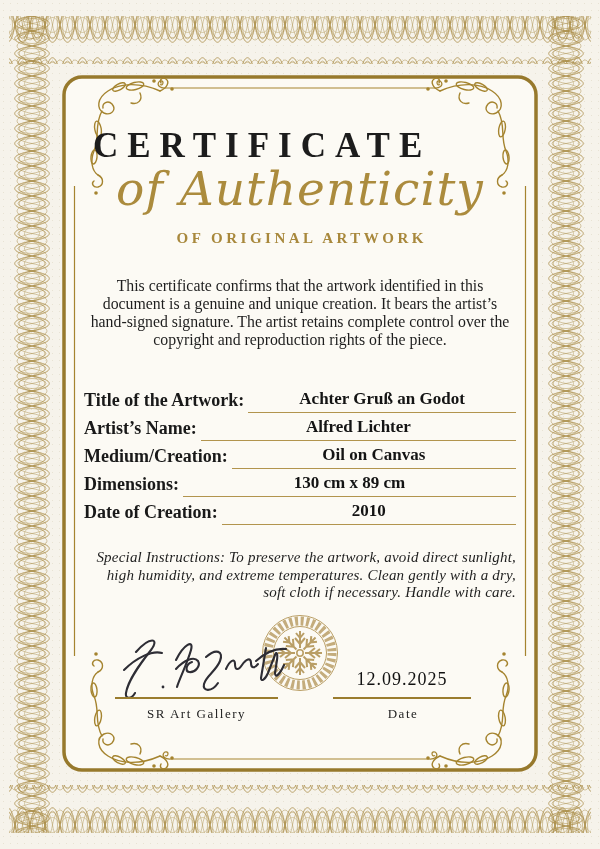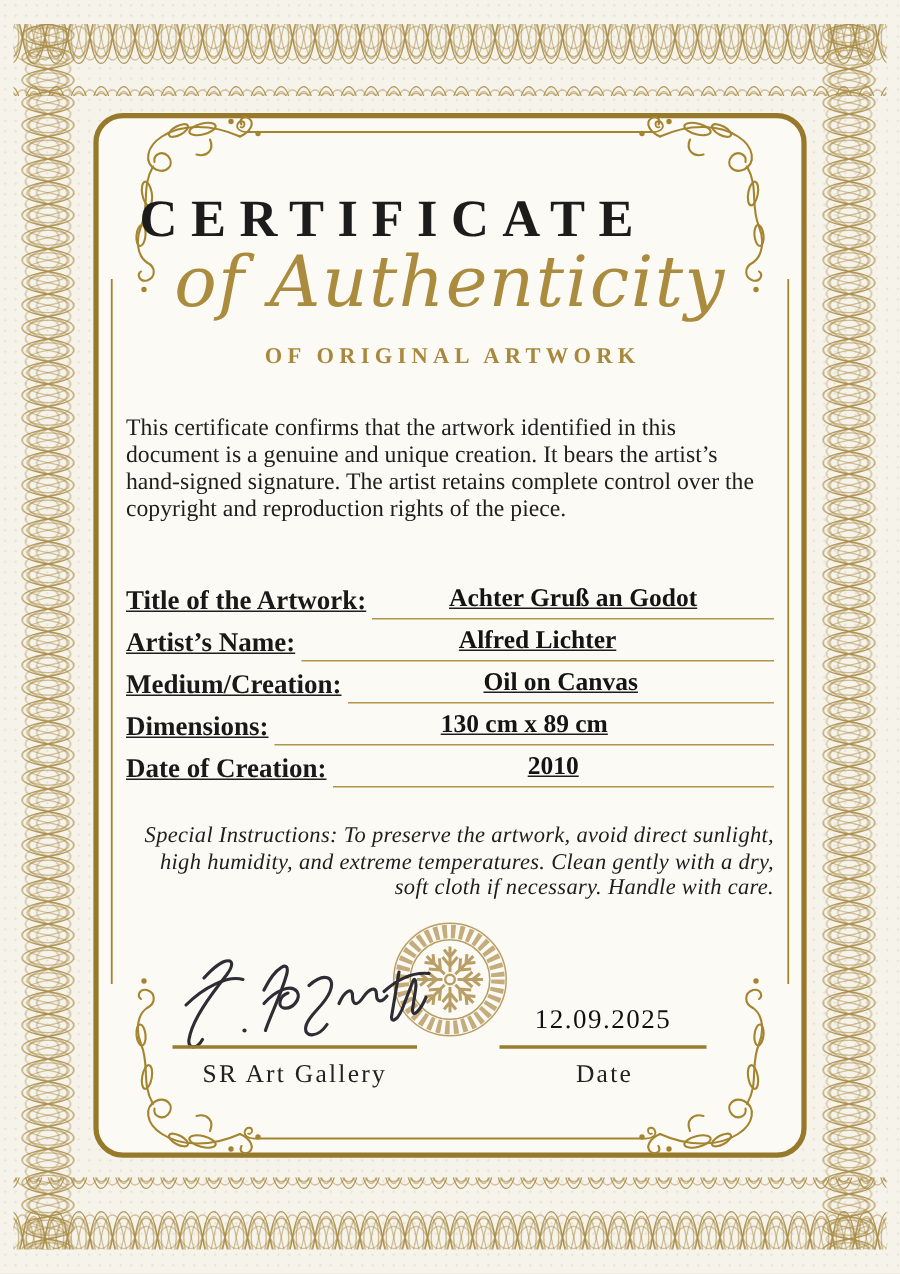--- a/index.html
+++ b/index.html
@@ -19,35 +19,35 @@
   }
   .cert-script{
     top:161px;text-align:center;font-size:47px;font-style:italic;
     font-family:"DejaVu Serif", serif;color:#ab8b3d;letter-spacing:1px;
   }
   .cert-tagline{
     top:230px;text-align:center;font-size:15px;font-weight:700;
     letter-spacing:3.5px;text-indent:3.5px;color:#a8883c;
   }
   .cert-statement{
-    top:277px;font-size:15.8px;line-height:1.15;color:#1e1e1e;
+    top:277px;text-align:center;font-size:15.8px;line-height:1.15;color:#1e1e1e;
   }
   .fields{top:385px;}
-  .field-row{display:flex;align-items:flex-end;height:28px;text-decoration:underline;}
+  .field-row{display:flex;align-items:flex-end;height:28px;}
   .field-label{font-size:18px;font-weight:700;white-space:nowrap;padding-bottom:2px;color:#191919;}
   .field-value{
     flex:1;margin-left:4px;text-align:center;border-bottom:1.4px solid #b2944d;
     font-size:17px;font-weight:700;line-height:1;padding-bottom:5px;color:#141414;
   }
   .instructions{
     top:549px;font-size:15px;font-style:italic;line-height:1.18;
     letter-spacing:0.2px;text-align:right;color:#1e1e1e;
   }
   .sig-issuer,.sig-date-label{
-    position:absolute;top:706px;text-align:center;font-size:17px;
+    position:absolute;top:706px;text-align:center;font-size:13px;
     letter-spacing:1.5px;color:#222;
   }
   .sig-issuer{left:115px;width:163px;}
   .sig-date-label{left:334px;width:138px;}
   .sig-date-value{
     position:absolute;left:333px;top:669px;width:138px;text-align:center;
     font-size:18px;font-weight:400;letter-spacing:1px;color:#111;
   }
 </style>
 </head>

